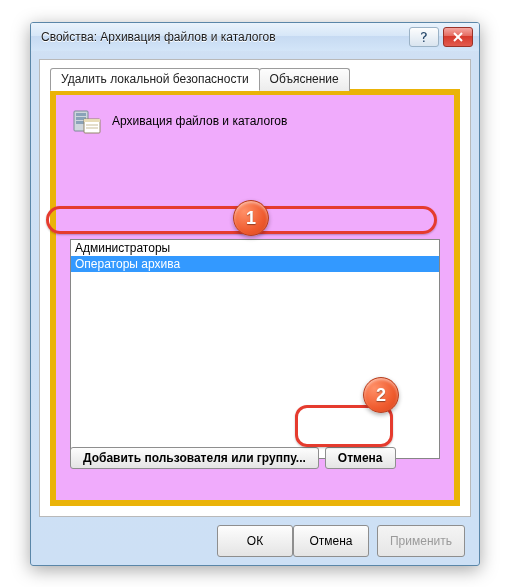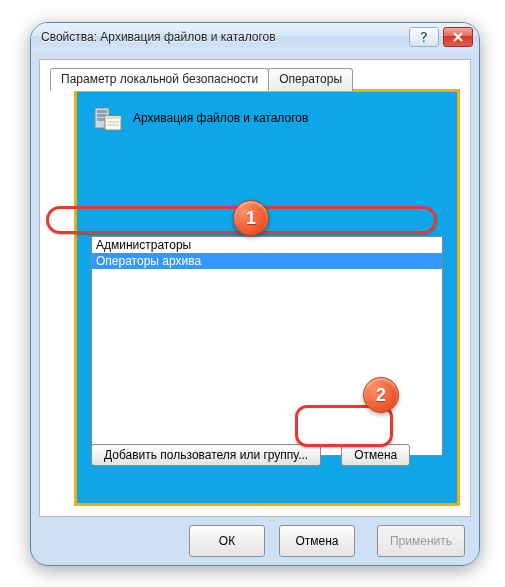--- a/index.html
+++ b/index.html
@@ -1,19 +1,19 @@
 <!DOCTYPE html>
 <html><head>
 <meta charset="utf-8">
 <style>
   html,body{margin:0;padding:0;width:505px;height:587px;background:#fff;font-family:"Segoe UI",Tahoma,sans-serif;font-size:12px;color:#000;}
   
   .window{
     position:absolute;left:30px;top:22px;width:448px;height:542px;
-    border:1px solid #5a86a8;border-radius:18px;
+    border:1px solid #5a86a8;border-radius:3px;
     background:linear-gradient(to bottom,#d6e5f5 0%,#cfe0f4 6%,#cde0f5 100%);
     box-shadow:0 4px 18px rgba(0,0,0,0.35);
     overflow:hidden;
   }
   .titlebar{
     height:28px;display:flex;align-items:center;padding:0 6px 0 10px;
     background:linear-gradient(to bottom,#eaf3fc 0%,#d7e7f8 45%,#c6daf2 46%,#d3e5f8 100%);
     color:#1a1a1a;
   }
   .titlebar .title{flex:1;white-space:nowrap;overflow:hidden;text-overflow:ellipsis;text-shadow:0 1px 0 #fff;}
@@ -31,45 +31,45 @@
   .tabstrip{position:absolute;left:10px;top:8px;display:flex;z-index:2;}
   .tab{
     border:1px solid #9c9c9c;border-bottom:none;padding:3px 10px 4px;
     background:linear-gradient(to bottom,#fdfdfd,#ececec);
     margin-right:-1px;border-top-left-radius:3px;border-top-right-radius:3px;
     color:#222;cursor:default;
   }
   .tab.active{background:#fff;border-bottom:1px solid #fff;position:relative;z-index:3;}
   .tabpanel{
     position:absolute;left:10px;right:10px;top:29px;bottom:10px;
-    border:3px solid #eab308;background:#0ea5e9;margin-left:24px;
+    border:6px solid #eab308;background:#f0abfc;
   }
   
   .policyhead{display:flex;align-items:center;gap:10px;padding:10px 14px 0 14px;}
   .policyicon{width:32px;height:32px;flex:0 0 32px;}
   .policyname{color:#000;}
   
   .listbox{
     position:absolute;left:14px;right:14px;top:144px;height:218px;
     border:1px solid #868686;background:#fff;overflow:hidden;
   }
   .listitem{padding:1px 4px;white-space:nowrap;}
   .listitem.selected{background:#3399ff;color:#fff;}
   
-  .btnrow{position:absolute;left:14px;right:14px;top:352px;display:flex;gap:20px;align-items:center;}
+  .btnrow{position:absolute;left:14px;right:14px;top:352px;display:flex;gap:6px;align-items:center;font-weight:bold;}
   .wbtn,.dbtn{
     border:1px solid #8e8e8e;border-radius:3px;
     background:linear-gradient(to bottom,#fdfdfd,#e4e4e4);
     padding:2px 12px;min-height:22px;display:inline-flex;align-items:center;justify-content:center;
     font:inherit;color:#000;cursor:default;
   }
   
   .dlgbtns{
     position:absolute;left:0;right:0;bottom:8px;height:32px;
-    display:flex;justify-content:flex-end;gap:14px;padding:0 14px;
+    display:flex;justify-content:flex-end;gap:0;padding:0 14px;
   }
   .dbtn.disabled{color:#9a9a9a;background:linear-gradient(to bottom,#f4f4f4,#e6e6e6);margin-left:8px;}
   
   
   .marker{position:absolute;z-index:40;}
   .ring{position:absolute;border:3px solid #e53b2e;border-radius:12px;box-shadow:0 1px 2px rgba(0,0,0,.25);}
   .ring.wide{border-radius:14px;}
   .badge{position:absolute;width:34px;height:34px;border-radius:50%;
     background:radial-gradient(circle at 30% 30%,#ff9068,#ef5b2e 60%,#d6441e);
     border:1px solid #b53e1e;box-shadow:inset 0 2px 3px rgba(255,255,255,.5),0 2px 4px rgba(0,0,0,.3);
@@ -91,24 +91,24 @@
       <svg width="12" height="10" viewBox="0 0 12 10">
           <line x1="2" y1="1" x2="10" y2="9"></line>
           <line x1="10" y1="1" x2="2" y2="9"></line>
         </svg>
     </div>
   </div>
 
   <div class="client">
     <div class="tabstrip">
       <div class="tab active">
-        <span>Параметр локальной безопасности</span>
+        <span>Удалить локальной безопасности</span>
       </div>
       <div class="tab">
-        <span>Операторы</span>
+        <span>Объяснение</span>
       </div>
     </div>
 
     <div class="tabpanel">
       <div class="policyhead">
         <span class="policyicon">
           <svg width="32" height="32" viewBox="0 0 32 32">
             <rect x="4" y="6" width="14" height="20" rx="1" fill="#cfd6dd" stroke="#7d8a97"></rect>
             <rect x="6" y="8" width="10" height="3" fill="#8aa2b8"></rect>
             <rect x="6" y="12" width="10" height="3" fill="#8aa2b8"></rect>

